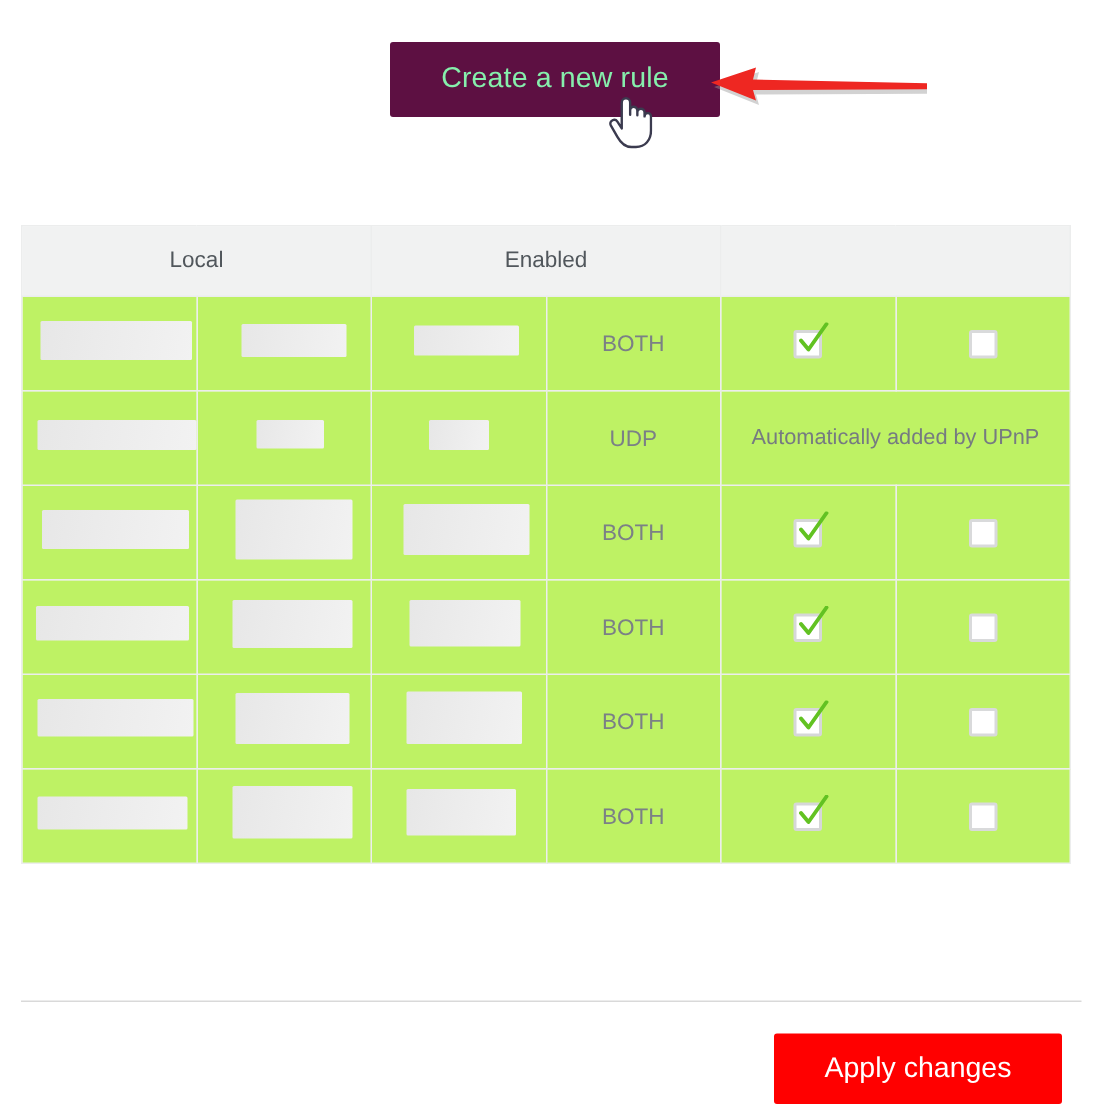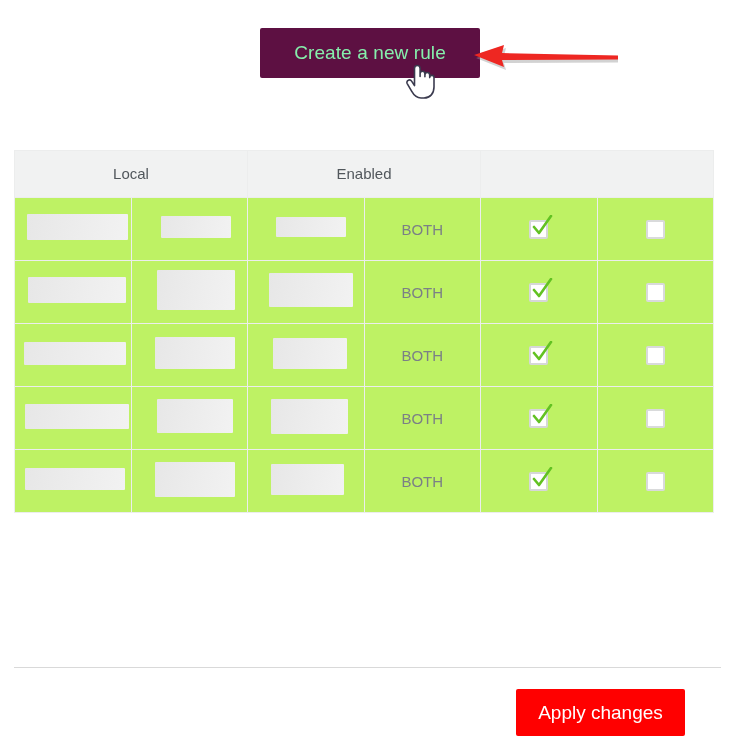--- a/index.html
+++ b/index.html
@@ -152,21 +152,21 @@
     width: 707px;
     height: 1px;
     background: #d9d9d9;
   }
 
   
   .apply-btn {
     position: absolute;
     left: 516px;
     top: 689px;
-    width: 169px;
+    width: 192px;
     height: 47px;
     background: #ff0000;
     border: none;
     border-radius: 2px;
     color: #ffffff;
     font-size: 19px;
     font-family: "Liberation Sans", sans-serif;
     cursor: pointer;
     display: flex;
     align-items: center;
@@ -213,20 +213,27 @@
         <td class=""><span class="redact" style="width:101px;height:26px;margin-left:10px"></span></td>
         <td class=""><span class="redact" style="width:70px;height:22px;margin-left:14px"></span></td>
         <td class=""><span class="redact" style="width:70px;height:20px;margin-left:10px"></span></td>
         <td class="proto">BOTH</td>
         <td class=""><span class="cbx checked"><svg class="tick" viewBox="0 0 23 23" xmlns="http://www.w3.org/2000/svg">
               <path d="M4,12 L9,18 L21,1" fill="none" stroke="#62c222" stroke-width="2.6" stroke-linecap="round" stroke-linejoin="round"></path>
             </svg></span></td>
         <td class=""><span class="cbx empty"></span></td>
       </tr>
       <tr>
+        <td class=""><span class="redact" style="width:106px;height:20px;margin-left:10px"></span></td>
+        <td class=""><span class="redact" style="width:45px;height:19px;margin-left:8px"></span></td>
+        <td class=""><span class="redact" style="width:40px;height:20px;margin-left:0px"></span></td>
+        <td class="proto">UDP</td>
+        <td class="upnp" colspan="2">Automatically added by UPnP</td>
+      </tr>
+      <tr>
         <td class=""><span class="redact" style="width:98px;height:26px;margin-left:8px"></span></td>
         <td class=""><span class="redact" style="width:78px;height:40px;margin-left:14px"></span></td>
         <td class=""><span class="redact" style="width:84px;height:34px;margin-left:10px"></span></td>
         <td class="proto">BOTH</td>
         <td class=""><span class="cbx checked"><svg class="tick" viewBox="0 0 23 23" xmlns="http://www.w3.org/2000/svg">
               <path d="M4,12 L9,18 L21,1" fill="none" stroke="#62c222" stroke-width="2.6" stroke-linecap="round" stroke-linejoin="round"></path>
             </svg></span></td>
         <td class=""><span class="cbx empty"></span></td>
       </tr>
       <tr>

